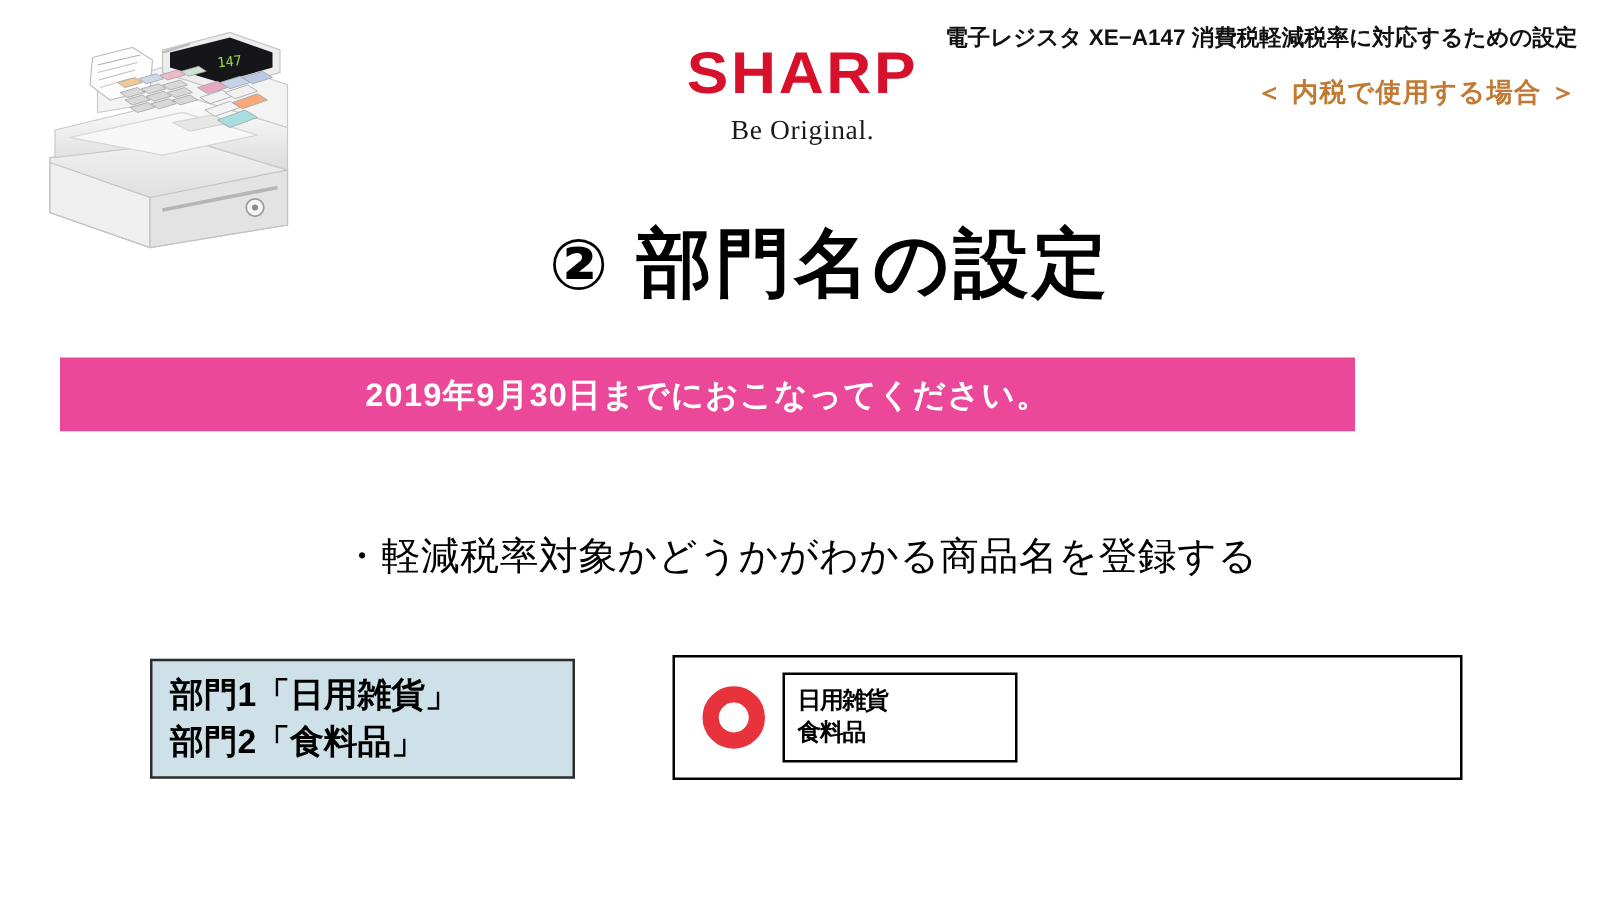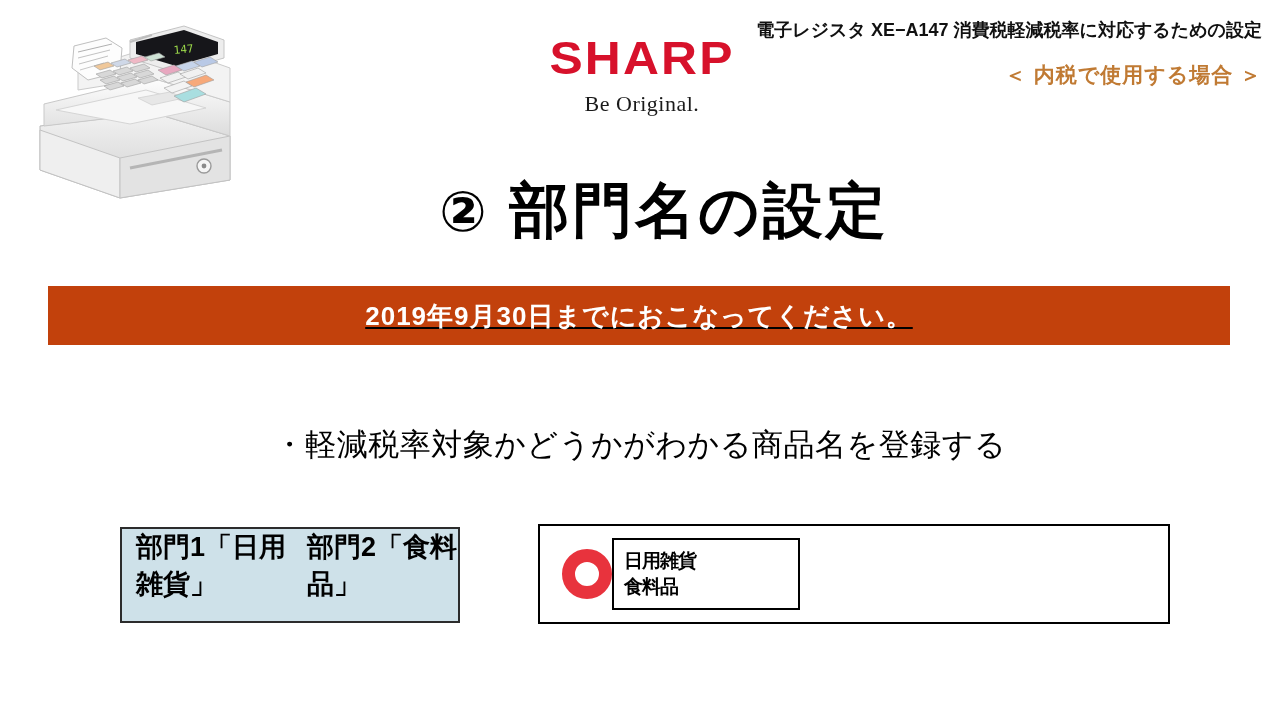--- a/index.html
+++ b/index.html
@@ -95,27 +95,26 @@
   }
   #main-title .circled {
     font-size: 56px;
   }
 
   
   #deadline-banner {
     position: absolute;
     left: 48px;
     top: 286px;
-    width: 1182px;
+    width: 1036px;
     height: 59px;
-    background: #c2410c;
+    background: #ec4899;
     display: flex;
     align-items: center;
     justify-content: center;
-    text-decoration: underline;
   }
   #deadline-banner-text {
     color: #ffffff;
     font-size: 26px;
     font-weight: 700;
     letter-spacing: 1px;
     line-height: 1;
   }
 
   
@@ -136,20 +135,21 @@
   #dept-name-box {
     position: absolute;
     left: 120px;
     top: 527px;
     width: 340px;
     height: 96px;
     background: #cee1e9;
     border: 2px solid #2c2c2c;
     box-sizing: border-box;
     display: flex;
+    flex-direction: column;
     justify-content: center;
     padding-left: 14px;
   }
   #dept-name-box .dept-line {
     font-size: 27px;
     font-weight: 700;
     line-height: 1.38;
     letter-spacing: 0px;
     color: #000;
   }
@@ -195,20 +195,21 @@
     top: 50%;
     width: 14px;
     height: 58px;
     background: #000;
     border-radius: 1px;
   }
   .mark-ng::before { transform: translate(-50%,-50%) rotate(45deg); }
   .mark-ng::after  { transform: translate(-50%,-50%) rotate(-45deg); }
 
   .receipt-box {
+    margin-left: 14px;
     border: 2px solid #000;
     box-sizing: border-box;
     background: #fff;
     width: 188px;
     height: 72px;
     display: flex;
     flex-direction: column;
     justify-content: center;
     padding-left: 10px;
   }

